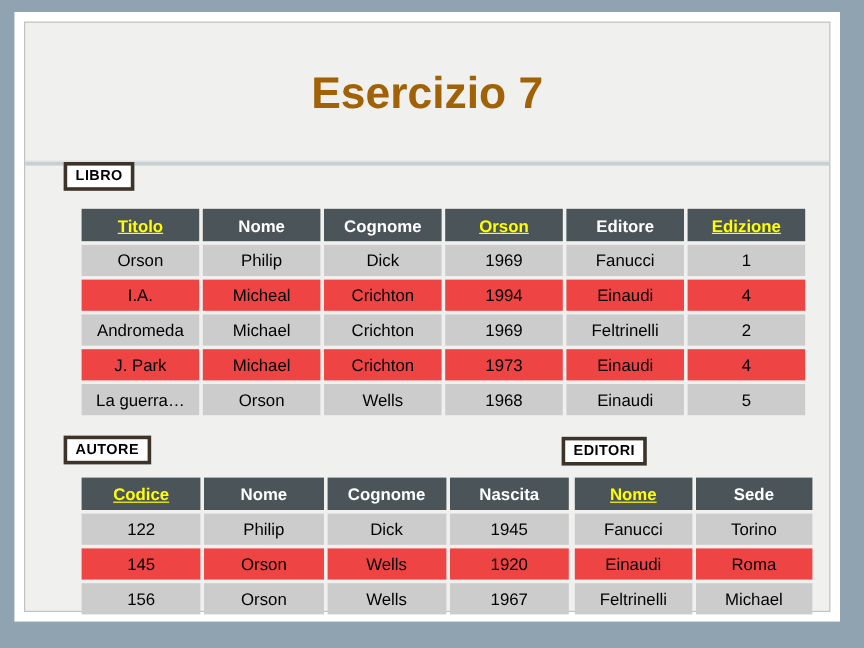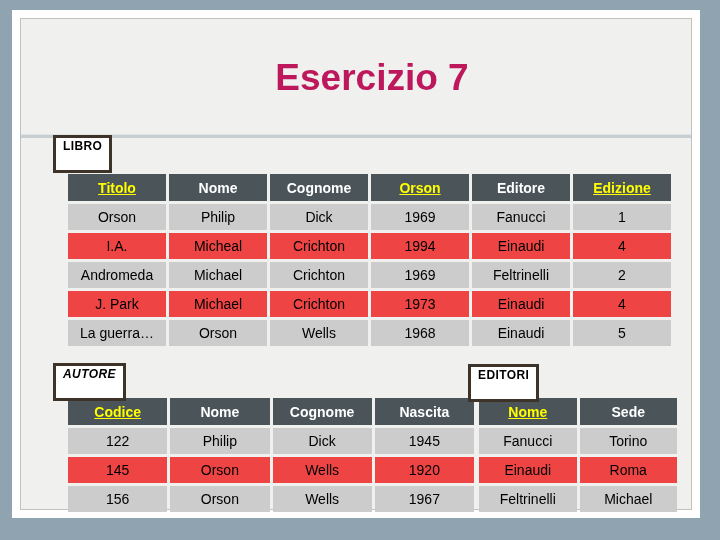--- a/index.html
+++ b/index.html
@@ -30,27 +30,27 @@
     width: 100%;
     height: 100%;
     box-sizing: border-box;
     background: #f0f0ee;
     border: 1px solid #c3c3bd;
   }
 
   
   #slide-title {
     position: absolute;
-    left: 16px;
+    left: 0;
     top: 38px;
     width: 100%;
     text-align: center;
     font-size: 37px;
     font-weight: bold;
-    color: #be185d;
+    color: #a16207;
     letter-spacing: 0px;
     white-space: nowrap;
   }
 
   
   .divider {
     position: absolute;
     left: 0;
     width: 100%;
     height: 3px;
@@ -61,27 +61,27 @@
 
   
   .entity-label {
     position: absolute;
     background: #ffffff;
     border: 3px solid #3d3329;
     color: #000000;
     font-size: 12px;
     font-weight: bold;
     letter-spacing: 0.4px;
-    padding: 2px 7px 17px 7px;
+    padding: 2px 7px 3px 7px;
     line-height: 13px;
     white-space: nowrap;
     z-index: 5;
   }
   #label-libro  { left: 32px;  top: 116px; }
-  #label-autore { left: 32px;  top: 344px; font-style: italic; }
+  #label-autore { left: 32px;  top: 344px; }
   #label-editori{ left: 447px; top: 345px; }
 
   
   .grid {
     position: absolute;
     border-collapse: separate;
     border-spacing: 3px 3px;
     table-layout: fixed;
   }
   .grid th, .grid td {

